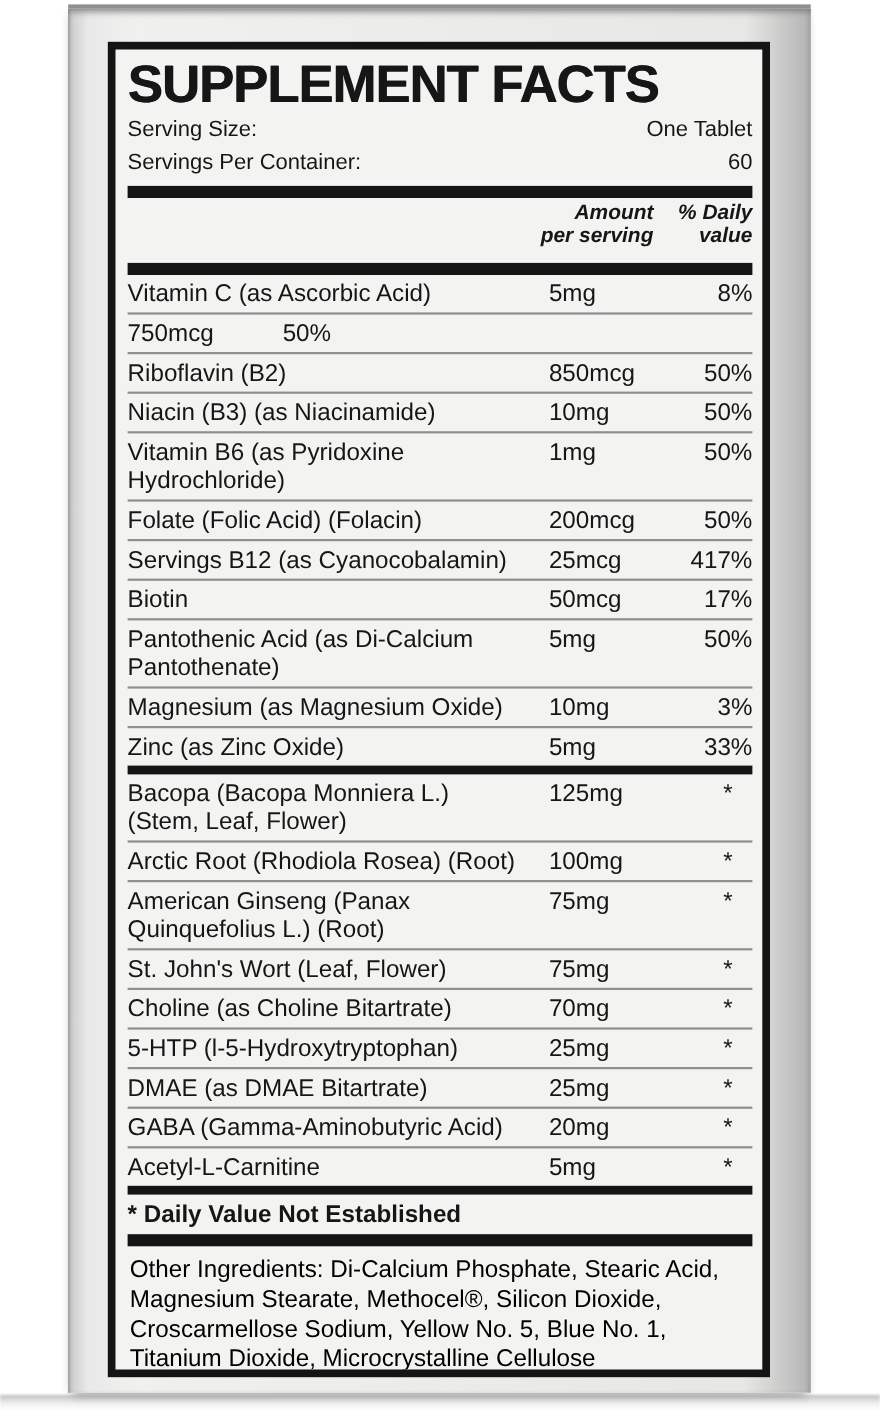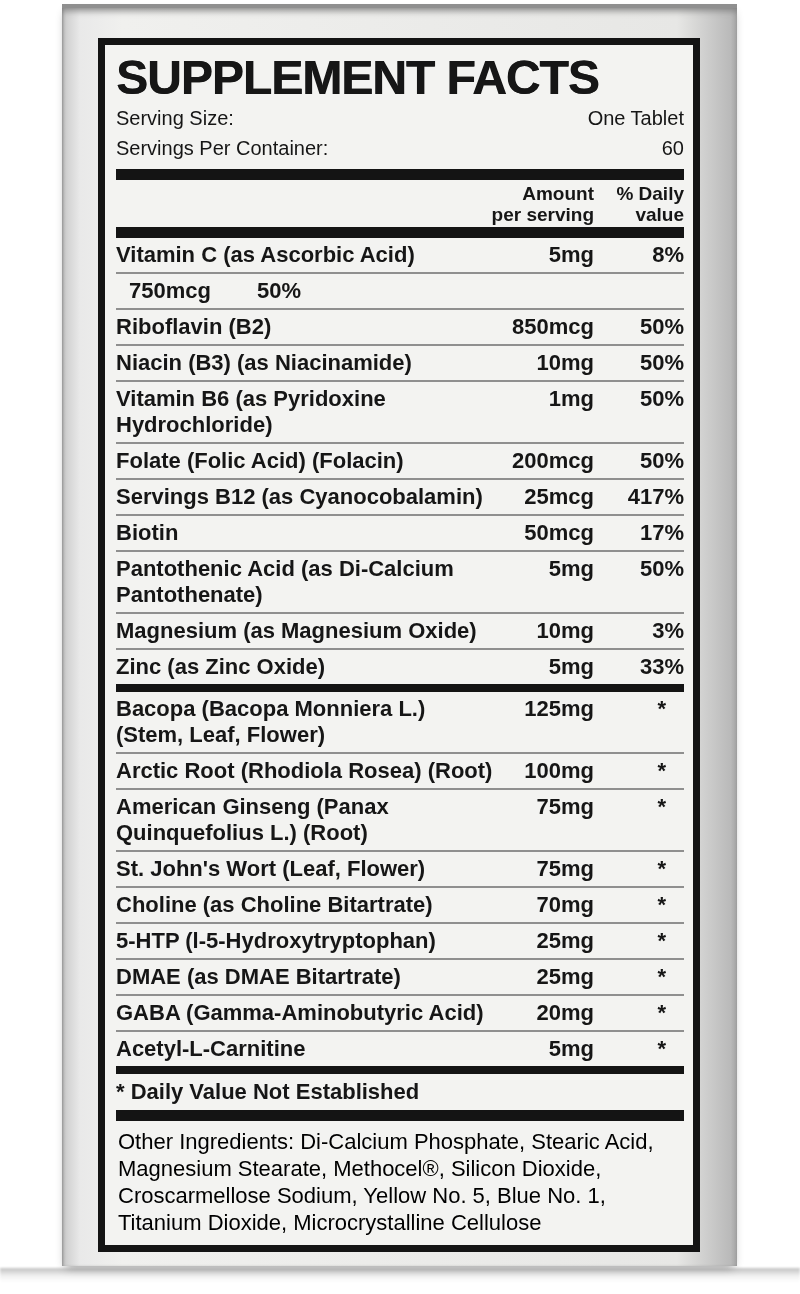--- a/index.html
+++ b/index.html
@@ -30,31 +30,31 @@
   .title { font-size:48px; font-weight:bold; letter-spacing:-1px; line-height:1.04;
     text-shadow:.6px 0 0 currentColor; white-space:nowrap; }
   .serv-line { display:flex; justify-content:space-between; align-items:baseline;
     font-size:20px; line-height:30px; }
   .bar { background:#141414; flex:0 0 auto; }
   .bar-lg { height:11px; margin-top:6px; }
   .bar-md { height:11px; }
   .bar-sm { height:8px; }
 
   .colhead { display:flex; align-items:flex-end; font-size:19px; font-weight:bold;
-    line-height:21px; padding:3px 0 2px 0; }
+    line-height:21px; padding:3px 0 14px 0;font-style:italic; }
   .colhead .spacer { flex:1 1 0; }
   .hamt { width:130px; text-align:right; white-space:pre-line; }
   .hdv  { width:90px;  text-align:right; white-space:pre-line; }
 
   .rows { display:flex; flex-direction:column; }
   .row { display:flex; align-items:flex-start; padding:4px 0 4px 0;
-    font-size:22px; font-weight:bold; line-height:26px; border-top:2px solid #8f8f8f; }
+    font-size:22px; font-weight:normal; line-height:26px; border-top:2px solid #8f8f8f; }
   .rows .row:first-child { border-top:none; }
   .nname { flex:1 1 0; min-width:0; white-space:pre; }
-  .namt  { width:95px; text-align:right; flex:0 0 auto; }
+  .namt  { width:95px; text-align:left; flex:0 0 auto; }
   .ndv   { width:90px; text-align:right; flex:0 0 auto; }
   .ndv.star { padding-right:18px; }
 
   .footnote { font-size:22px; font-weight:bold; line-height:26px; padding:5px 0 5px 0; }
   .other { font-size:22px; font-weight:400; line-height:27px; padding:7px 0 4px 2px;
     white-space:pre-line; color:#000000; }
 </style>
 </head>
 <body>
 

